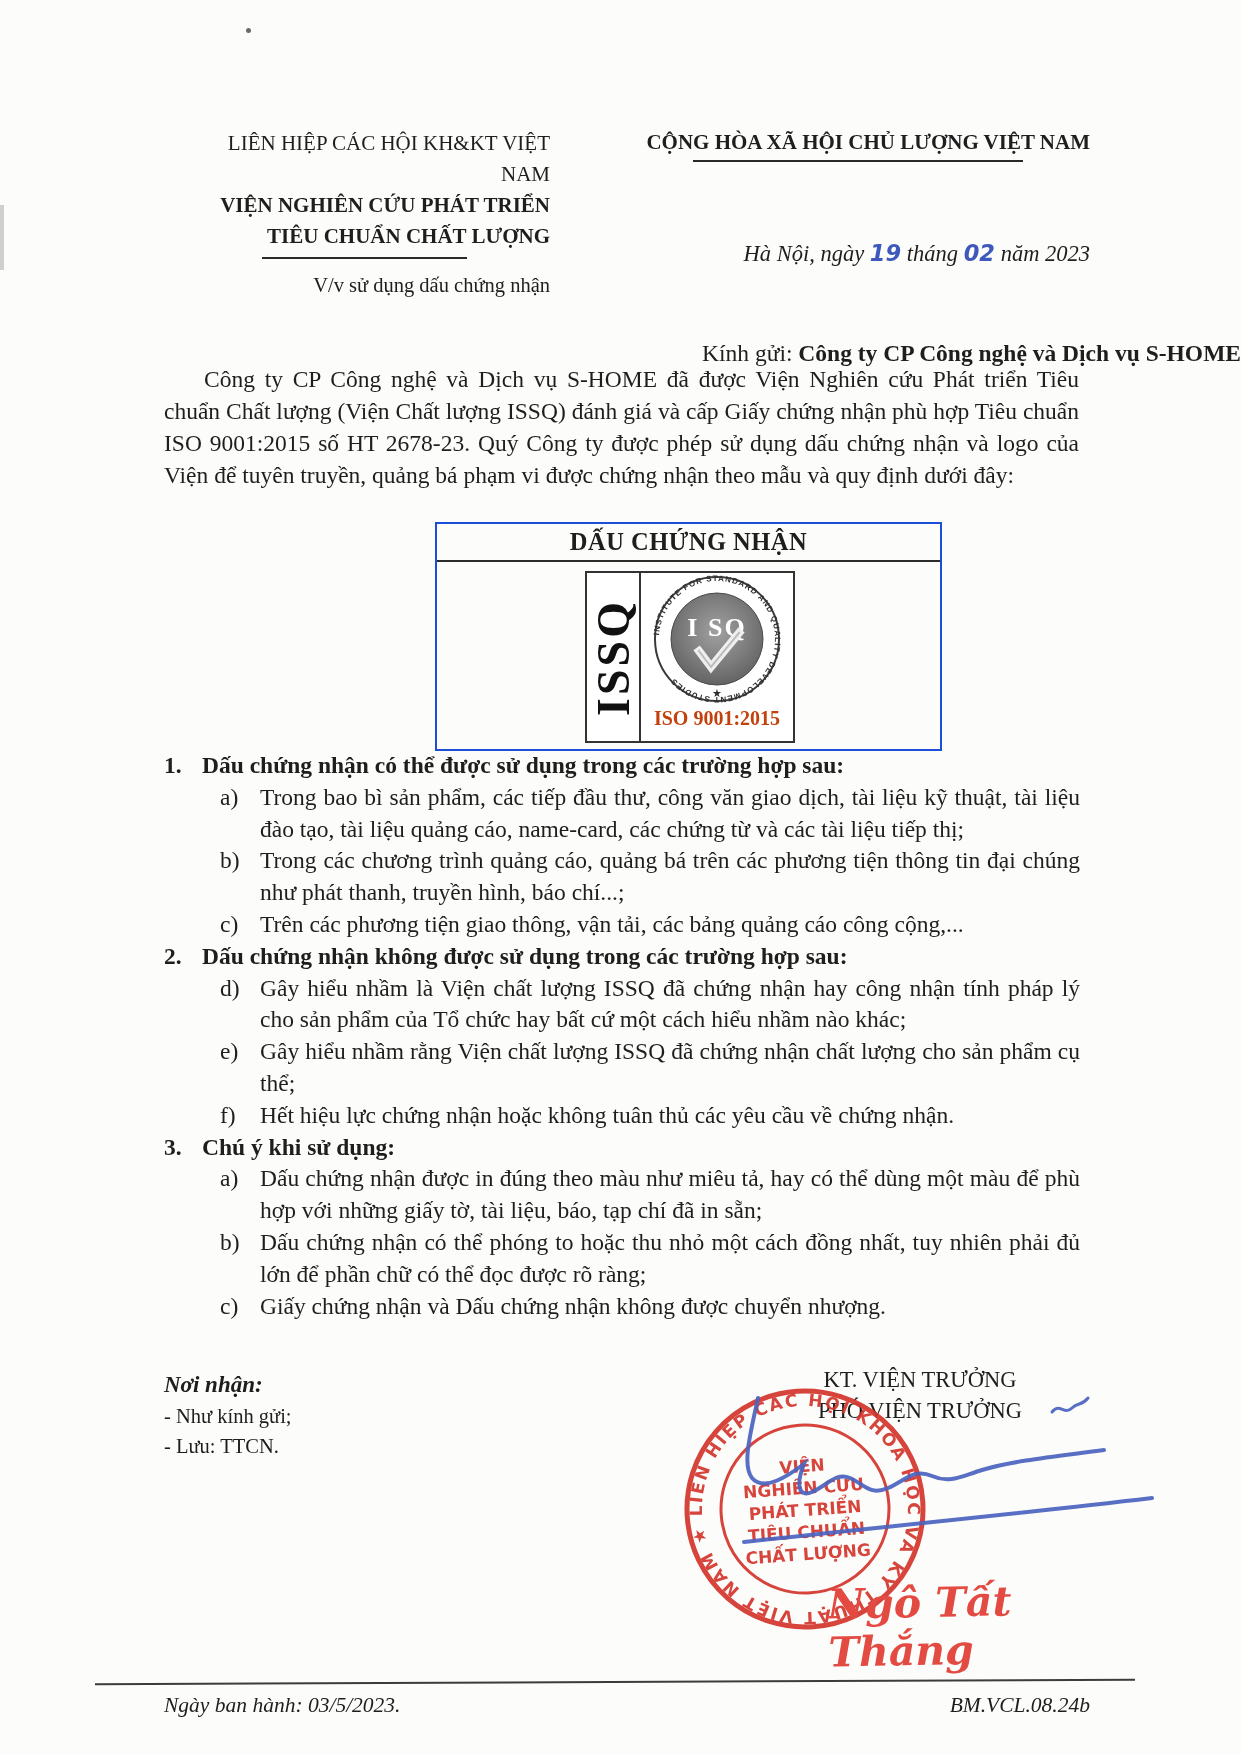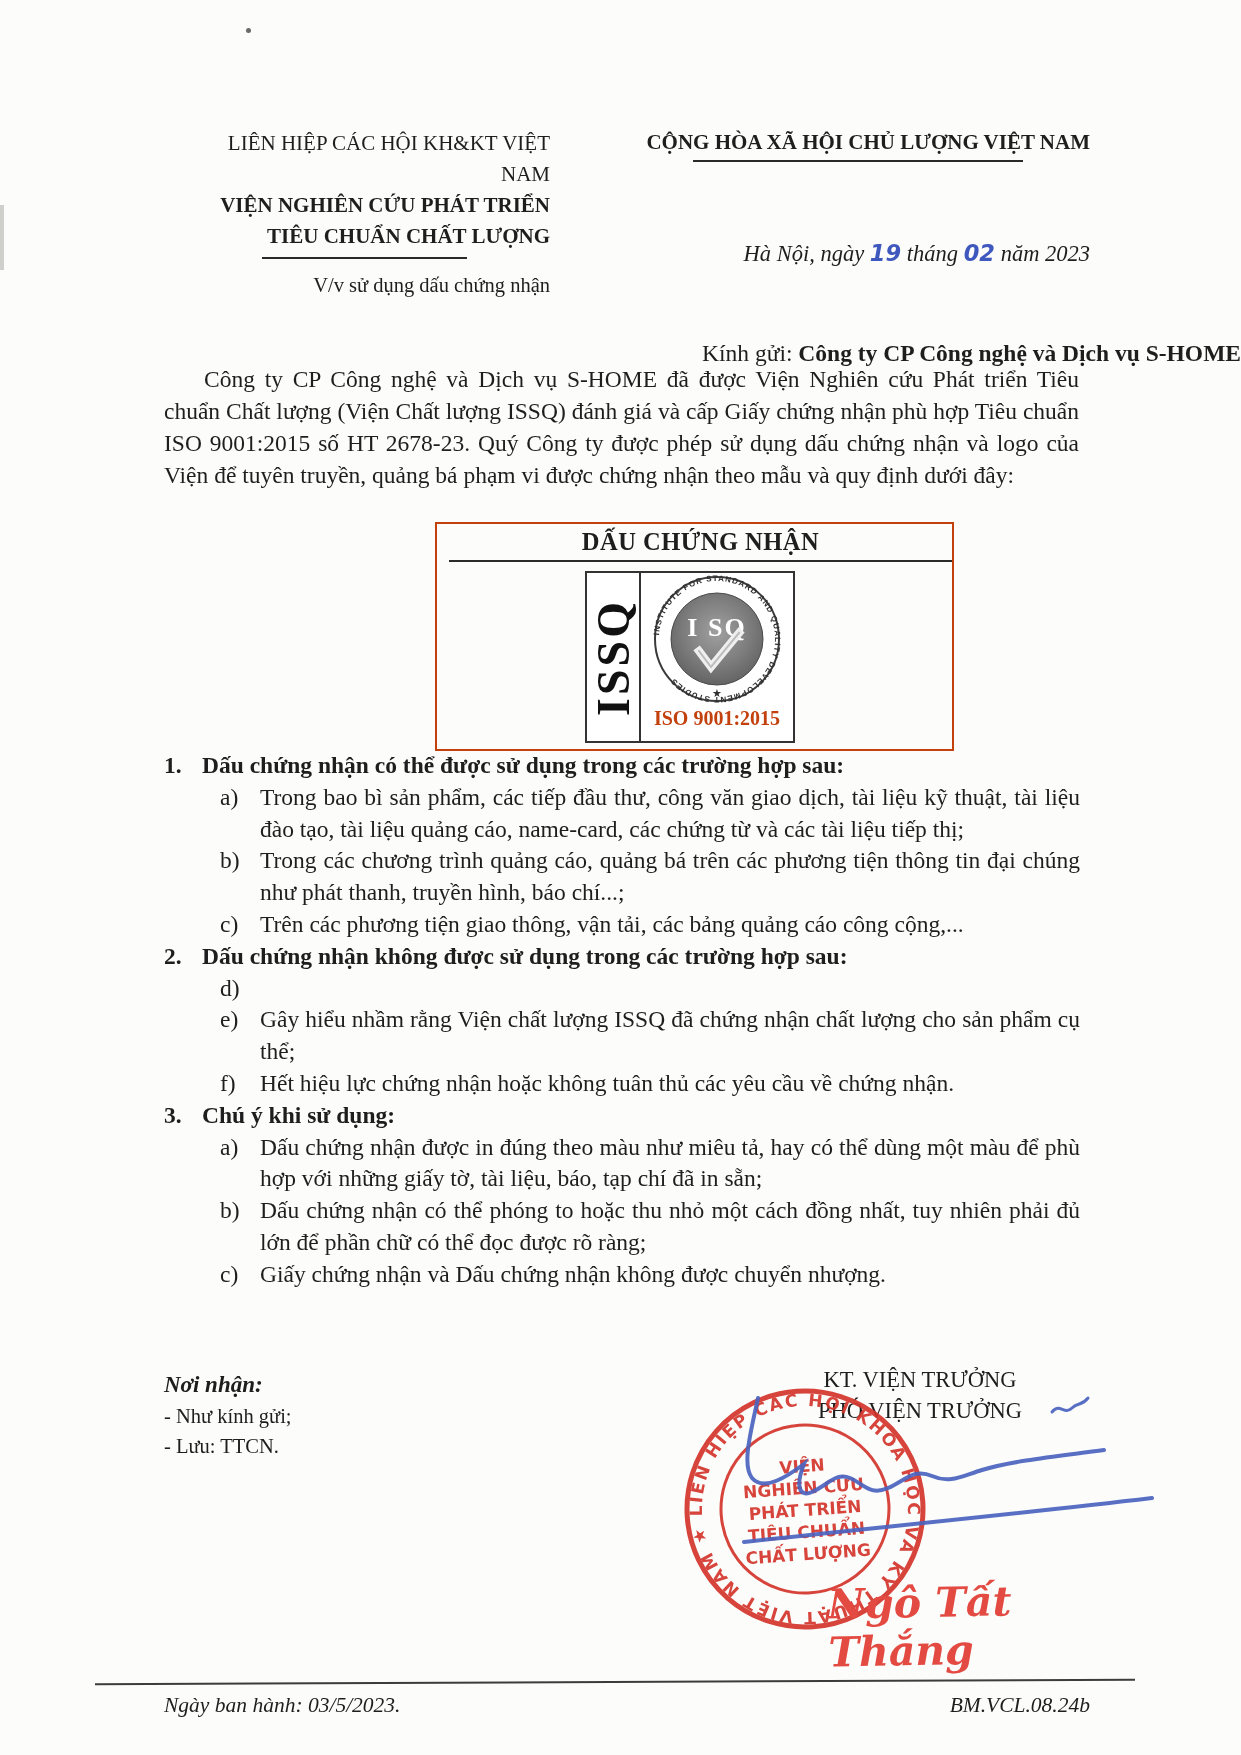--- a/index.html
+++ b/index.html
@@ -15,21 +15,21 @@
   .hdr-left .rule{width:205px;height:0;border-top:2px solid #2a2a2a;margin:5px auto 0;}
   .hdr-right{left:625px;top:84px;width:465px;font-size:21px;line-height:29px;}
   .hdr-right .rule{width:330px;height:0;border-top:2px solid #2a2a2a;margin:3px auto 0;}
   .doc-no{left:178px;top:196px;width:372px;font-size:22px;}
   .doc-sub{left:178px;top:230px;width:372px;font-size:20.5px;}
   .date-line{left:625px;top:196px;width:465px;font-size:22.5px;}
   .salutation{left:0;top:296px;width:1241px;font-size:23.5px;}
   .intro{left:164px;top:363px;width:915px;font-size:23.5px;line-height:32px;
          text-align:justify;text-indent:40px;}
   
-  .sealbox{left:435px;top:522px;width:503px;height:225px;border:2px solid #c2410c;padding-left:12px;}
+  .sealbox{left:435px;top:522px;width:503px;height:225px;border:2px solid #1d4ed8;}
   .sealbox .title{height:36px;line-height:36px;border-bottom:2px solid #2b2b2b;
                   font-size:24.5px;font-weight:bold;text-align:center;letter-spacing:.5px;}
   .logo{position:absolute;left:148px;top:47px;width:206px;height:168px;
         border:2px solid #333;display:flex;background:#fff;}
   .logo-left{width:52px;border-right:2px solid #333;display:flex;align-items:center;justify-content:center;}
   .logo-left span{transform:rotate(-90deg);font-weight:bold;font-size:46px;letter-spacing:3px;
                   font-family:"Liberation Serif",serif;color:#111;}
   .logo-right{flex:1;display:flex;flex-direction:column;align-items:center;justify-content:flex-start;}
   .iso-txt{font-size:20px;font-weight:bold;margin-top:-3px;color:#c2410c;}
   
@@ -132,20 +132,21 @@
     <div class="sec-item">
       <span class="lbl">c)</span>
       <span class="txt">Trên các phương tiện giao thông, vận tải, các bảng quảng cáo công cộng,...</span>
     </div>
     <div class="sec-head">
       <span class="num">2.</span>
       <span>Dấu chứng nhận không được sử dụng trong các trường hợp sau:</span>
     </div>
     <div class="sec-item">
       <span class="lbl">d)</span>
+      <span class="txt">Gây hiểu nhầm là Viện chất lượng ISSQ đã chứng nhận hay công nhận tính pháp lý cho sản phẩm của Tổ chức hay bất cứ một cách hiểu nhầm nào khác;</span>
     </div>
     <div class="sec-item">
       <span class="lbl">e)</span>
       <span class="txt">Gây hiểu nhầm rằng Viện chất lượng ISSQ đã chứng nhận chất lượng cho sản phẩm cụ thể;</span>
     </div>
     <div class="sec-item">
       <span class="lbl">f)</span>
       <span class="txt">Hết hiệu lực chứng nhận hoặc không tuân thủ các yêu cầu về chứng nhận.</span>
     </div>
     <div class="sec-head">

